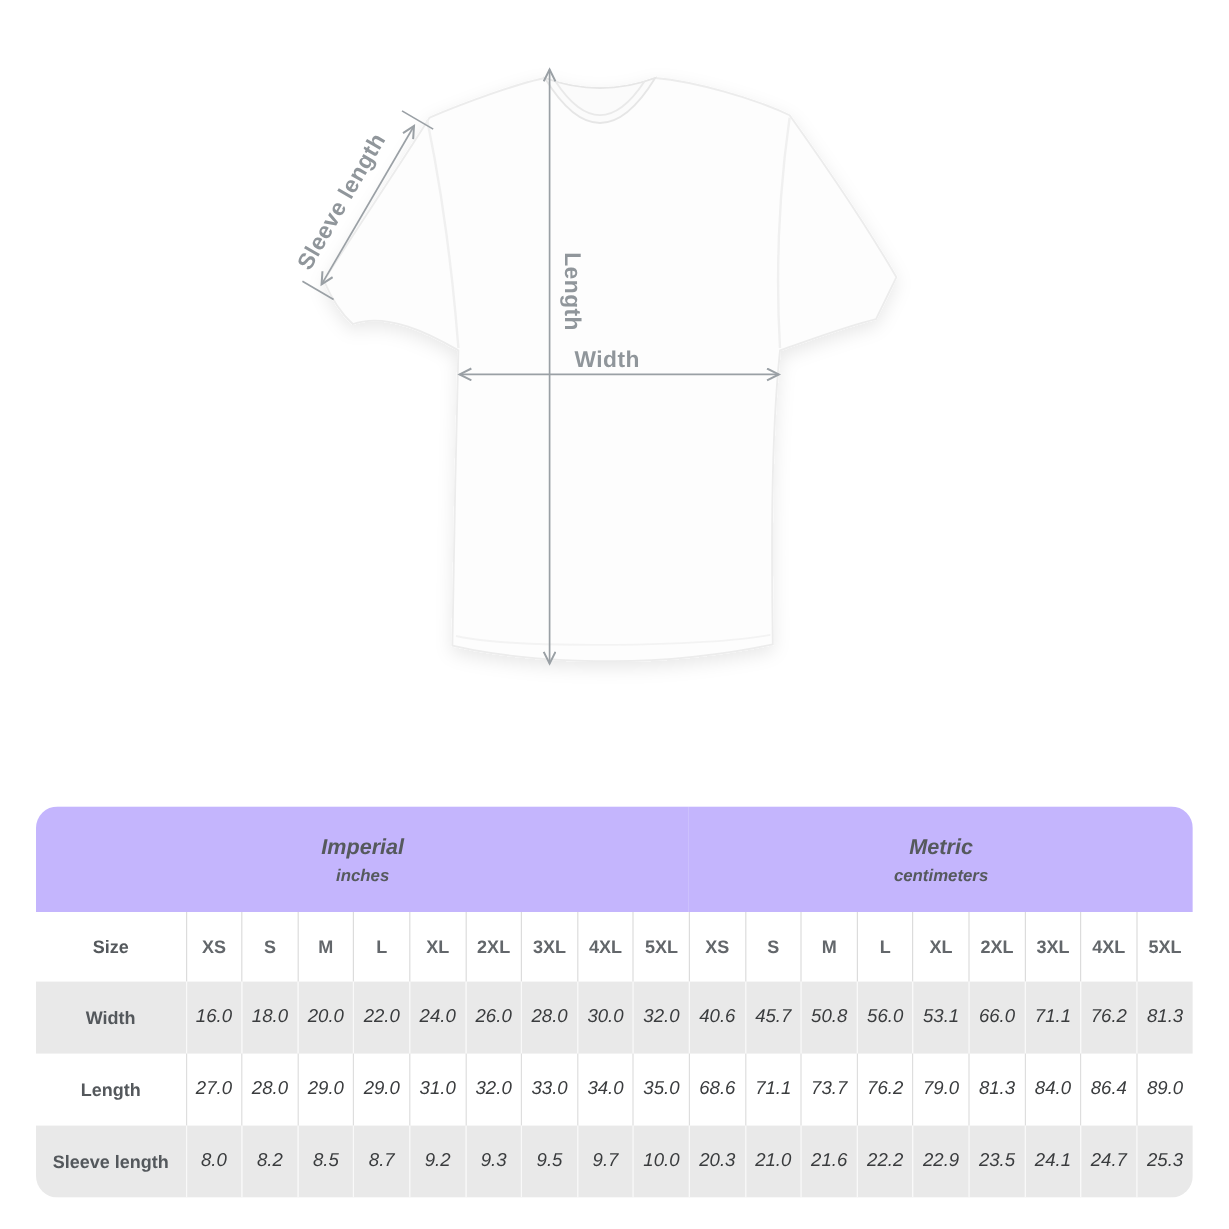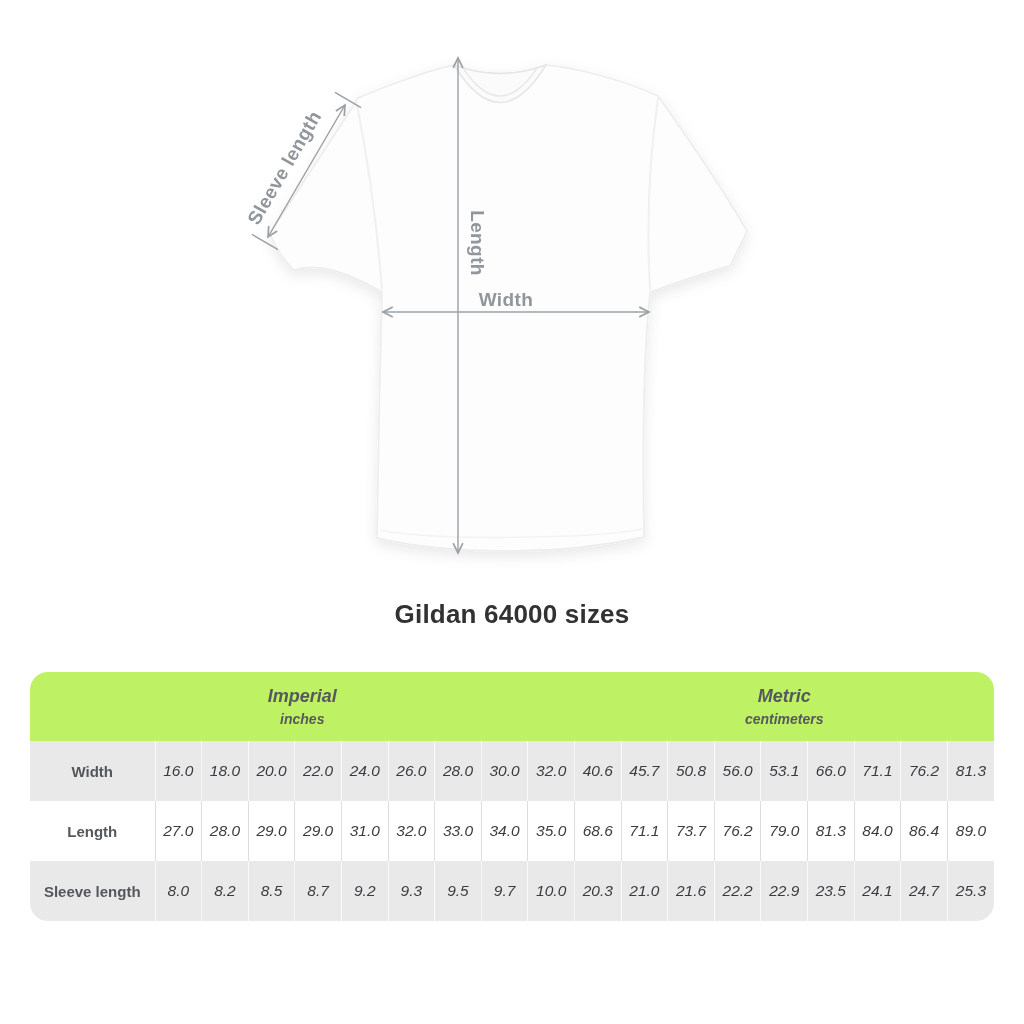--- a/index.html
+++ b/index.html
@@ -17,21 +17,21 @@
                 font-size:26px; font-weight:700; color:#323232; letter-spacing:0.2px; }
   .page-note  { position:absolute; left:0; top:636px; width:100%; text-align:center;
                 font-size:15px; font-style:italic; color:#4a4a4a; }
 
   
   .table-card { position:absolute; left:30px; top:672px; width:964px;
                 border-radius:18px; overflow:hidden; background:#fff; }
   table { width:100%; border-collapse:collapse; table-layout:fixed; }
   col.lblcol { width:125px; }
 
-  tr.band th { background:#bef264; height:69px; vertical-align:middle; border:none; }
+  tr.band th { background:#c4b5fd; height:88px; vertical-align:middle; border:none; }
   .gname { font-size:18px; font-weight:700; font-style:italic; color:#55595d; }
   .gunit { font-size:14px; font-style:italic; color:#55595d; margin-top:4px; }
 
   tr.hdr th { height:58px; font-size:15px; font-weight:700; color:#63676b;
               background:#fff; border-left:1px solid #dcdcdc; text-align:center; }
   tr.hdr th.lbl { border-left:none; color:#54585c; }
 
   tbody tr { height:60px; }
   tbody th.lbl { font-size:15px; font-weight:700; color:#54585c; border-left:none; text-align:center; }
   tbody td { font-size:15.5px; color:#3a3c3e; text-align:center; border-left:1px solid #dedede;font-style:italic; }
@@ -91,21 +91,20 @@
         <line x1="131" y1="69.6" x2="105" y2="54.4"></line>
         <line x1="48" y1="211.6" x2="22" y2="196.4"></line>
       </g>
 
       <text transform="translate(60,133) rotate(-60)" text-anchor="middle" font-size="19">Sleeve length</text>
       <text transform="translate(241,205) rotate(90)" text-anchor="middle" font-size="19">Length</text>
       <text x="276" y="268" text-anchor="middle" font-size="19">Width</text>
     </svg>
   </figure>
 
-  <h1 class="page-title">Gildan 64000 sizes</h1>
 
   <div class="table-card">
     <table>
       <colgroup>
         <col class="lblcol">
         <col>
           <col>
           <col>
           <col>
           <col>
@@ -127,20 +126,42 @@
         <tr class="band">
           <th colspan="10">
             <div class="gname">Imperial</div>
             <div class="gunit">inches</div>
           </th>
           <th colspan="9">
             <div class="gname">Metric</div>
             <div class="gunit">centimeters</div>
           </th>
         </tr>
+        <tr class="hdr" id="hdr-row">
+          <th class="lbl">Size</th>
+
+        <th>XS</th>
+            <th>S</th>
+            <th>M</th>
+            <th>L</th>
+            <th>XL</th>
+            <th>2XL</th>
+            <th>3XL</th>
+            <th>4XL</th>
+            <th>5XL</th>
+            <th>XS</th>
+            <th>S</th>
+            <th>M</th>
+            <th>L</th>
+            <th>XL</th>
+            <th>2XL</th>
+            <th>3XL</th>
+            <th>4XL</th>
+            <th>5XL</th>
+          </tr>
       </thead>
       <tbody id="tbody">
 
       <tr class="alt">
             <th class="lbl">Width</th>
             <td>16.0</td>
             <td>18.0</td>
             <td>20.0</td>
             <td>22.0</td>
             <td>24.0</td>

